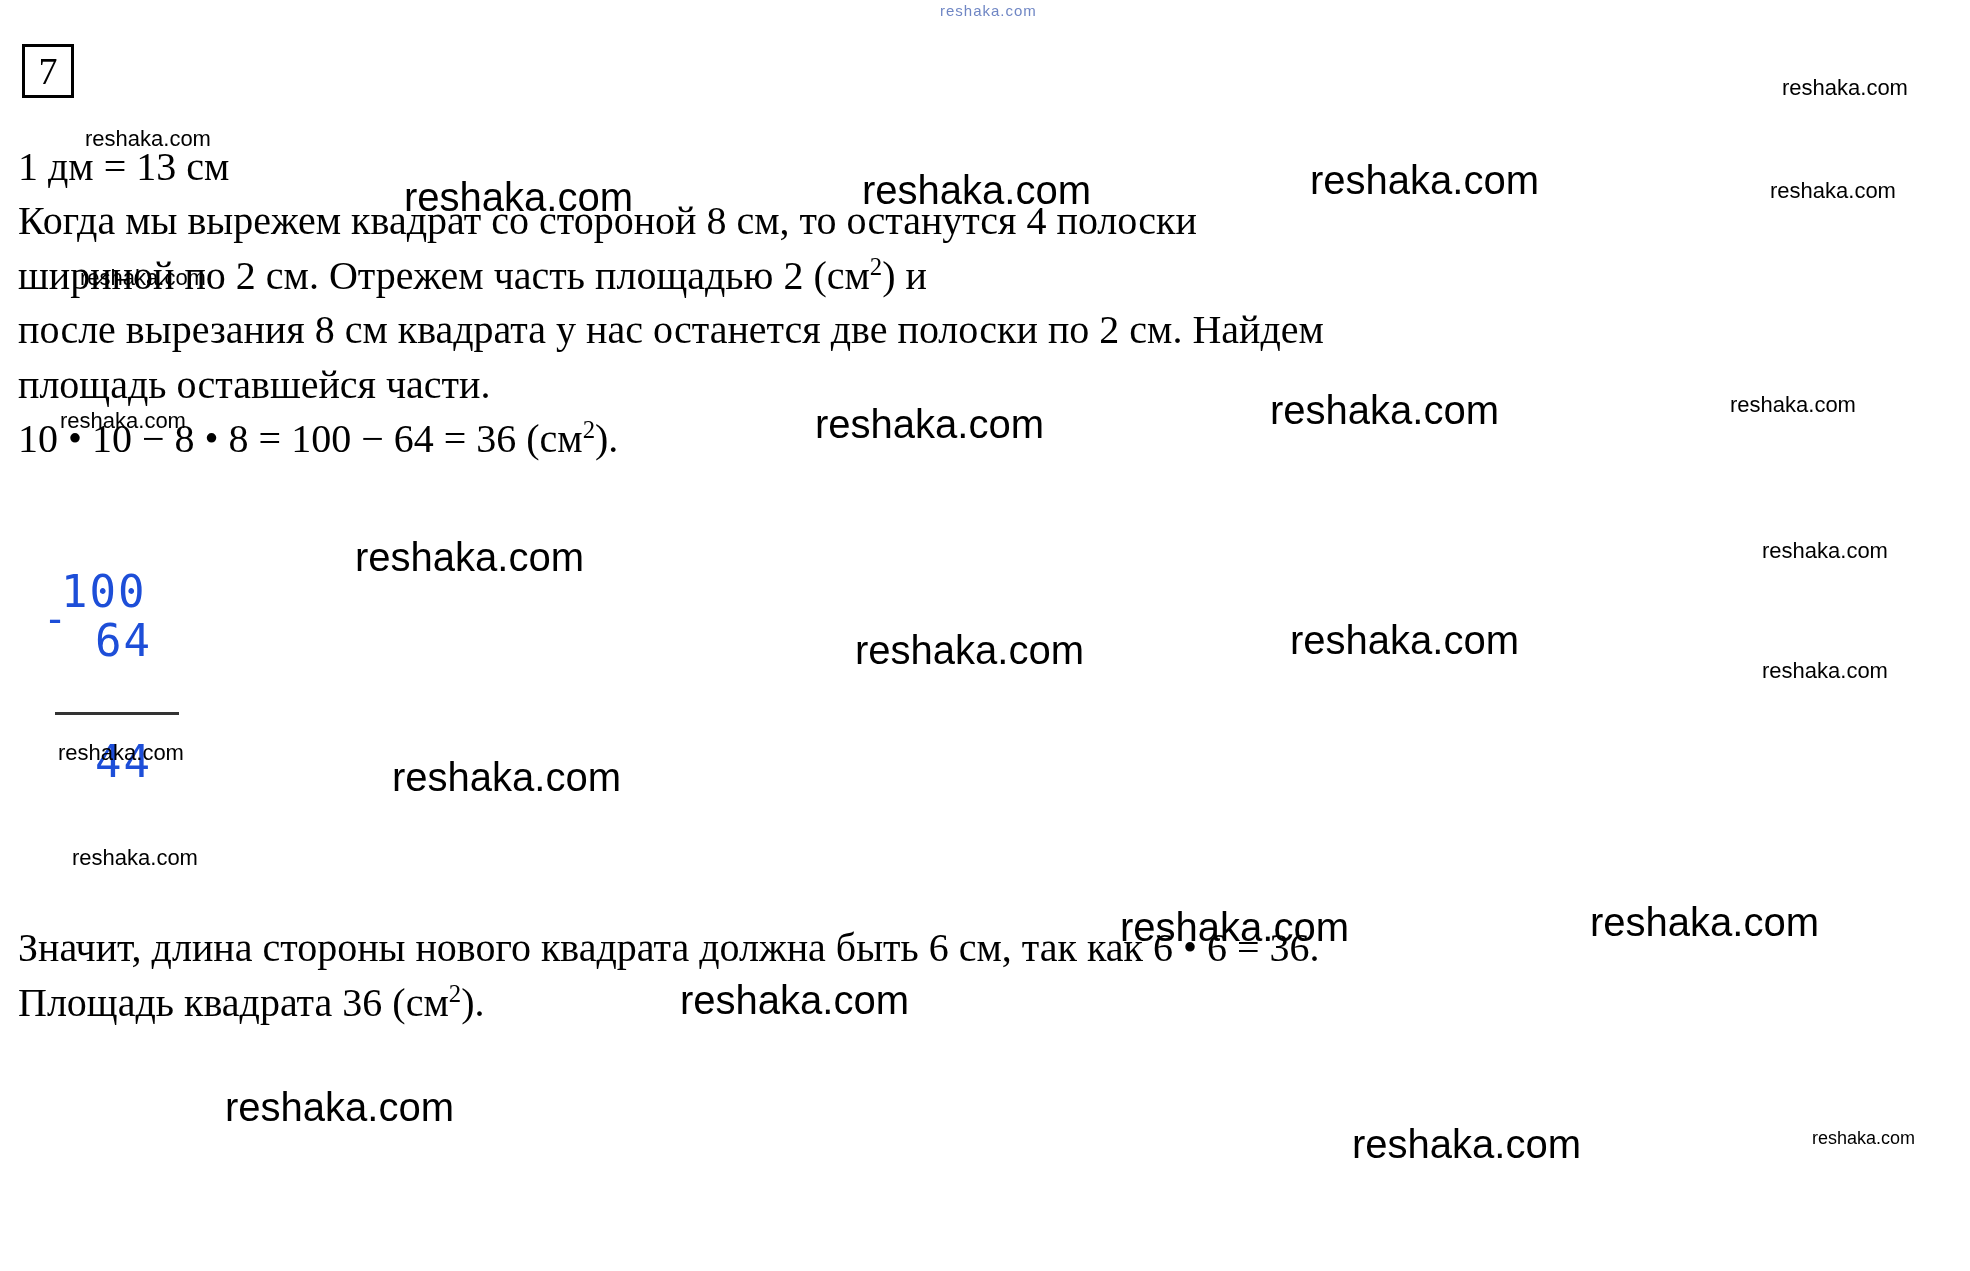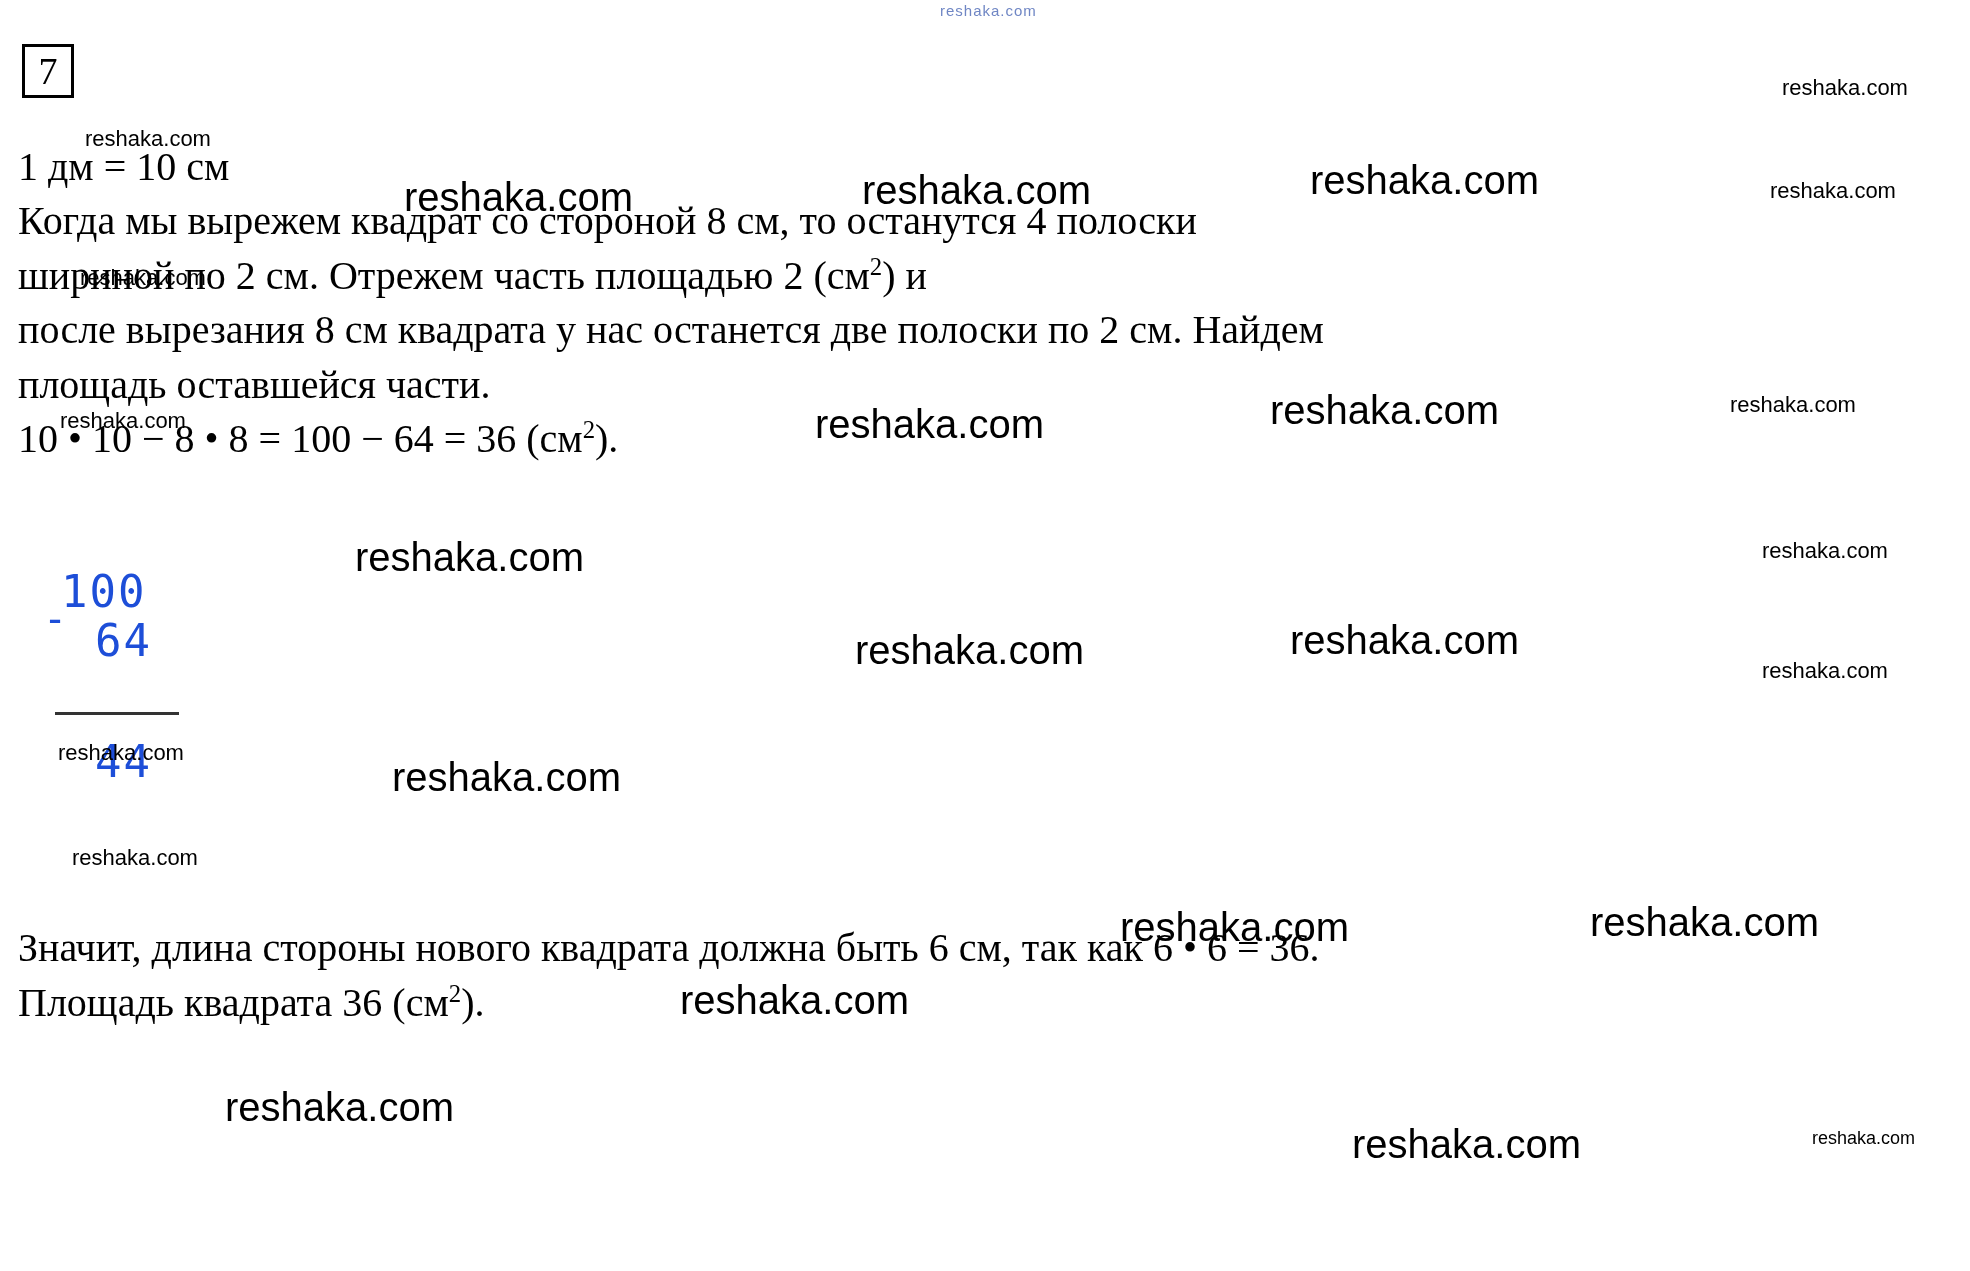--- a/index.html
+++ b/index.html
@@ -140,21 +140,21 @@
 </head>
 <body>
 
 <div class="page">
 
   <div class="ex-number">
     <span>7</span>
   </div>
 
   <div class="solution">
-    <div class="line">1 дм = 10 см</div>
+    <div class="line">1 дм = 13 см</div>
     <div class="line">Когда мы вырежем квадрат со стороной 8 см, то останутся 4 полоски</div>
     <div class="line">шириной по 2 см. Отрежем часть площадью 2 (см<sup>2</sup>) и</div>
     <div class="line">после вырезания 8 см квадрата у нас останется две полоски по 2 см. Найдем</div>
     <div class="line">площадь оставшейся части.</div>
     <div class="line">10 • 10 − 8 • 8 = 100 − 64 = 36 (см<sup>2</sup>).</div>
   </div>
 
   <div class="column-calc">
     <div class="cc-row">
       <span class="cc-minuend">100</span>

